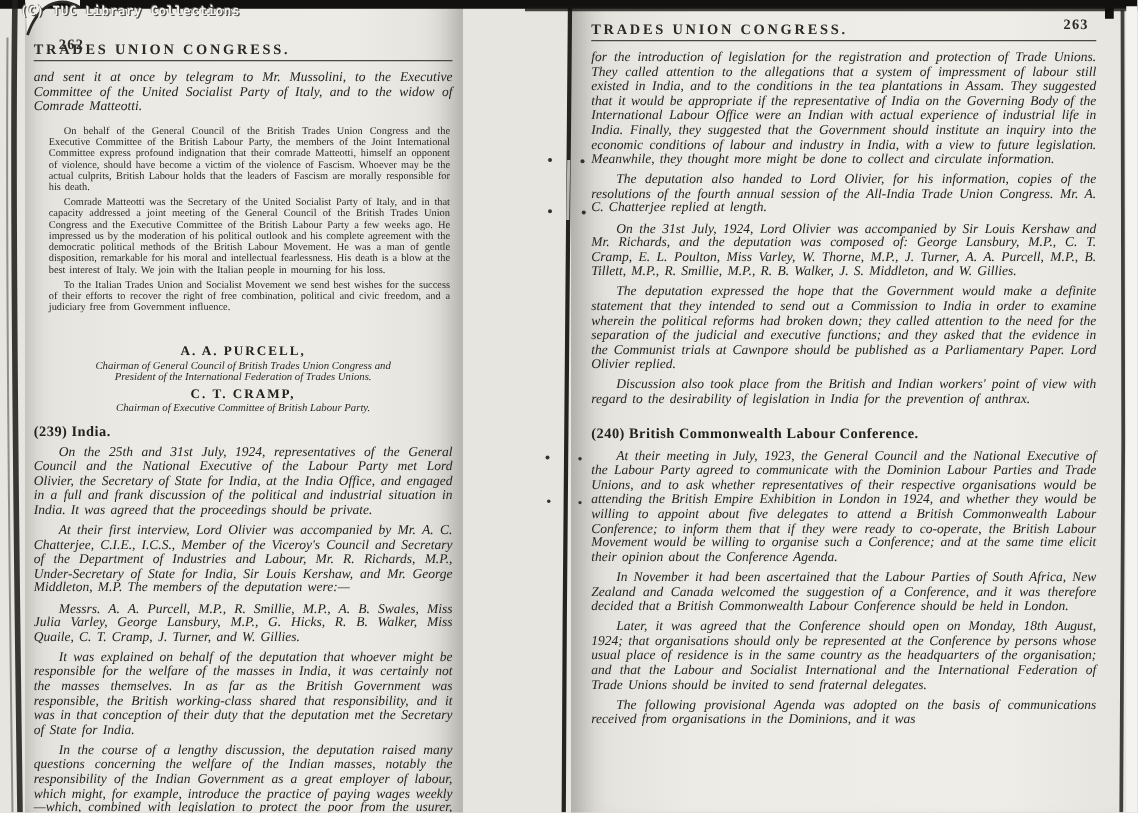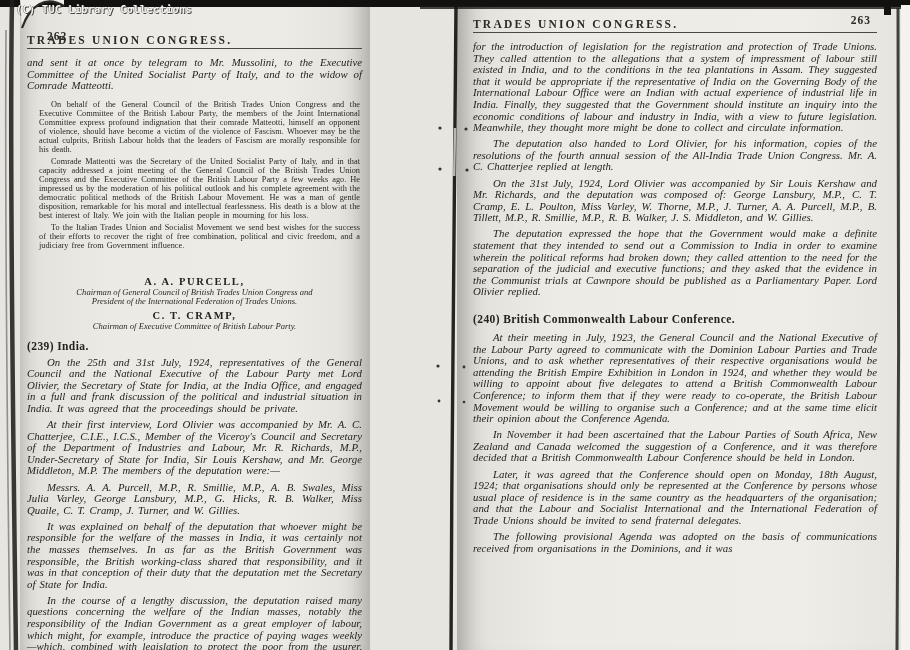--- a/index.html
+++ b/index.html
@@ -89,20 +89,21 @@
     <div class="pagehead">
       <span class="runtitle">TRADES UNION CONGRESS.</span>
       <span class="pagenum pn-right">263</span>
     </div>
     <hr class="headrule">
 
     <p class="body noindent">for the introduction of legislation for the registration and protection of Trade Unions.  They called attention to the allegations that a system of impressment of labour still existed in India, and to the conditions in the tea plantations in Assam.  They suggested that it would be appropriate if the representative of India on the Governing Body of the International Labour Office were an Indian with actual experience of industrial life in India.  Finally, they suggested that the Government should institute an inquiry into the economic conditions of labour and industry in India, with a view to future legislation.  Meanwhile, they thought more might be done to collect and circulate information.</p>
     <p class="body">The deputation also handed to Lord Olivier, for his information, copies of the resolutions of the fourth annual session of the All-India Trade Union Congress.  Mr. A. C. Chatterjee replied at length.</p>
     <p class="body">On the 31st July, 1924, Lord Olivier was accompanied by Sir Louis Kershaw and Mr. Richards, and the deputation was composed of: George Lansbury, M.P., C. T. Cramp, E. L. Poulton, Miss Varley, W. Thorne, M.P., J. Turner, A. A. Purcell, M.P., B. Tillett, M.P., R. Smillie, M.P., R. B. Walker, J. S. Middleton, and W. Gillies.</p>
     <p class="body">The deputation expressed the hope that the Government would make a definite statement that they intended to send out a Commission to India in order to examine wherein the political reforms had broken down; they called attention to the need for the separation of the judicial and executive functions; and they asked that the evidence in the Communist trials at Cawnpore should be published as a Parliamentary Paper.  Lord Olivier replied.</p>
+    <p class="body">Discussion also took place from the British and Indian workers' point of view with regard to the desirability of legislation in India for the prevention of anthrax.</p>
 
     <h3 class="sechead mt">(240) British Commonwealth Labour Conference.</h3>
 
     <p class="body">At their meeting in July, 1923, the General Council and the National Executive of the Labour Party agreed to communicate with the Dominion Labour Parties and Trade Unions, and to ask whether representatives of their respective organisations would be attending the British Empire Exhibition in London in 1924, and whether they would be willing to appoint about five delegates to attend a British Commonwealth Labour Conference; to inform them that if they were ready to co-operate, the British Labour Movement would be willing to organise such a Conference; and at the same time elicit their opinion about the Conference Agenda.</p>
     <p class="body">In November it had been ascertained that the Labour Parties of South Africa, New Zealand and Canada welcomed the suggestion of a Conference, and it was therefore decided that a British Commonwealth Labour Conference should be held in London.</p>
     <p class="body">Later, it was agreed that the Conference should open on Monday, 18th August, 1924; that organisations should only be represented at the Conference by persons whose usual place of residence is in the same country as the headquarters of the organisation; and that the Labour and Socialist International and the International Federation of Trade Unions should be invited to send fraternal delegates.</p>
     <p class="body">The following provisional Agenda was adopted on the basis of communications received from organisations in the Dominions, and it was</p>
   </div>
 
   <svg class="deco" viewBox="0 0 910 650" xmlns="http://www.w3.org/2000/svg">

